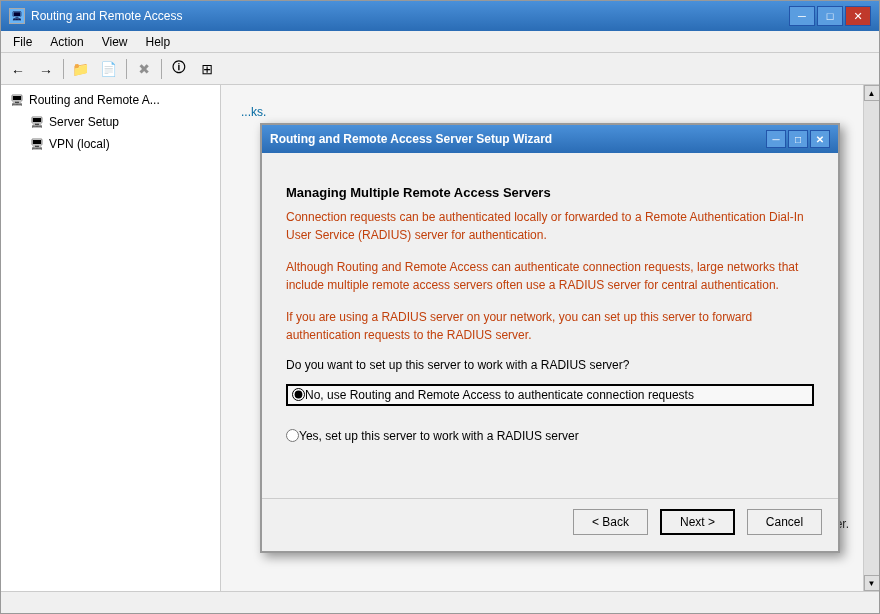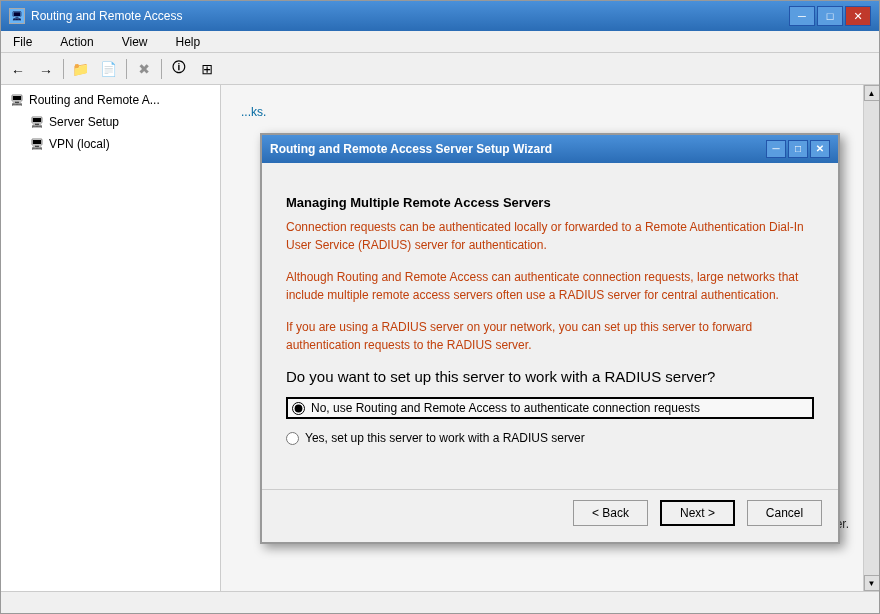--- a/index.html
+++ b/index.html
@@ -69,21 +69,21 @@
     .title-btn.close { background: #c0392b; }
 
     
     .menu-bar {
       background: #f0f0f0;
       height: 22px;
       display: flex;
       align-items: center;
       padding: 0 4px;
       border-bottom: 1px solid #ccc;
-      gap: 12px;
+      gap: 2px;
     }
     .menu-item {
       padding: 2px 8px;
       font-size: 12px;
       cursor: pointer;
       color: #000;
     }
 
     
     .toolbar {
@@ -241,30 +241,29 @@
     }
 
     .dialog-text {
       font-size: 12px;
       line-height: 1.5;
       margin-bottom: 14px;
       color: #c2410c;
     }
 
     .dialog-question {
-      font-size: 15px;
+      font-size: 12px;
       margin-bottom: 12px;
       color: #000;
     }
 
     .radio-option {
       display: flex;
-      align-items: flex-end;
-      gap: 6px;
-      margin-bottom: 12px;
+      align-items: flex-start;
+      margin-bottom: 23px;
       font-size: 12px;
       cursor: pointer;
     }
     .radio-option.selected-option {
       border: 2px solid #000;
       padding: 2px 4px;
       background: #f8f8f8;
     }
     .radio-input {
       width: 13px;

